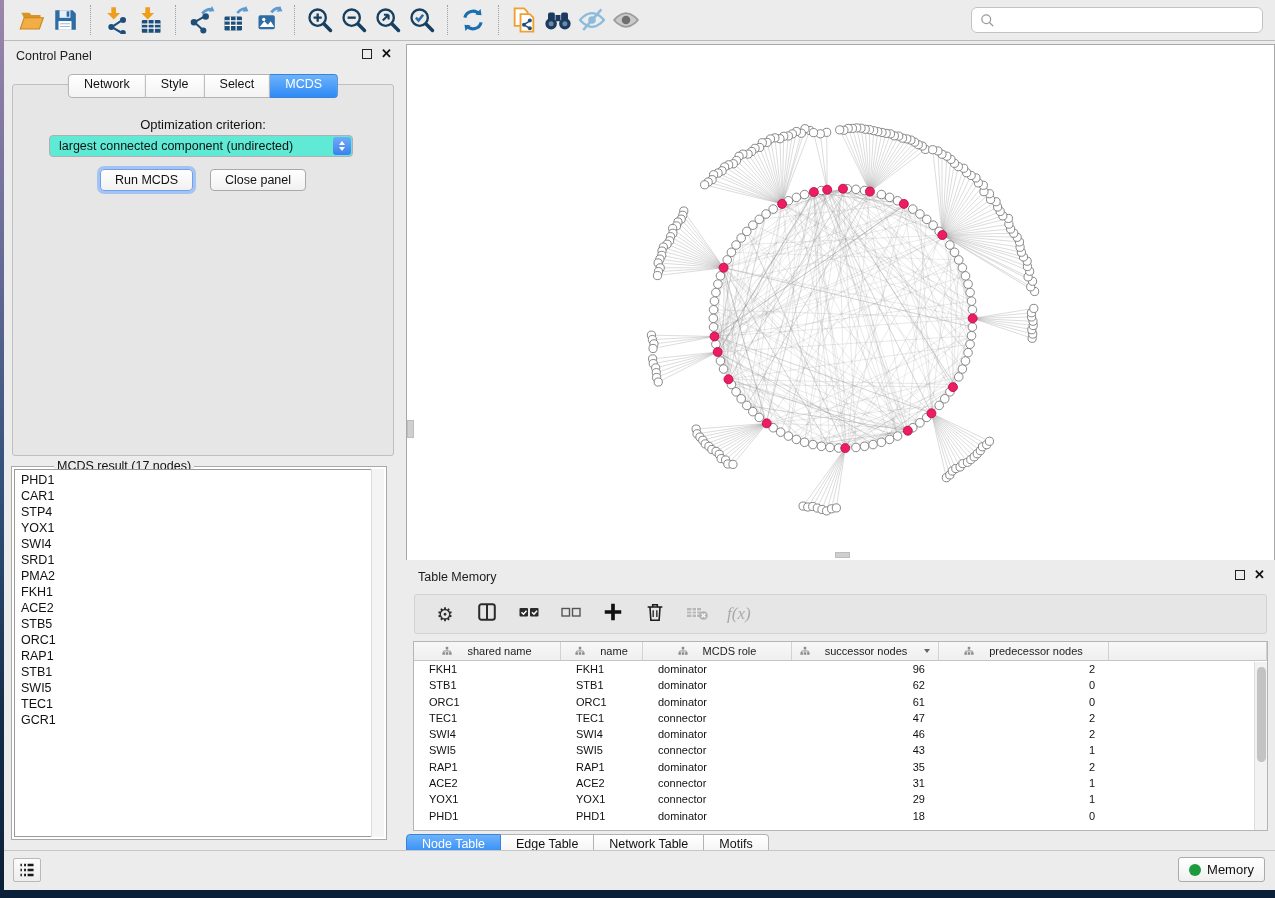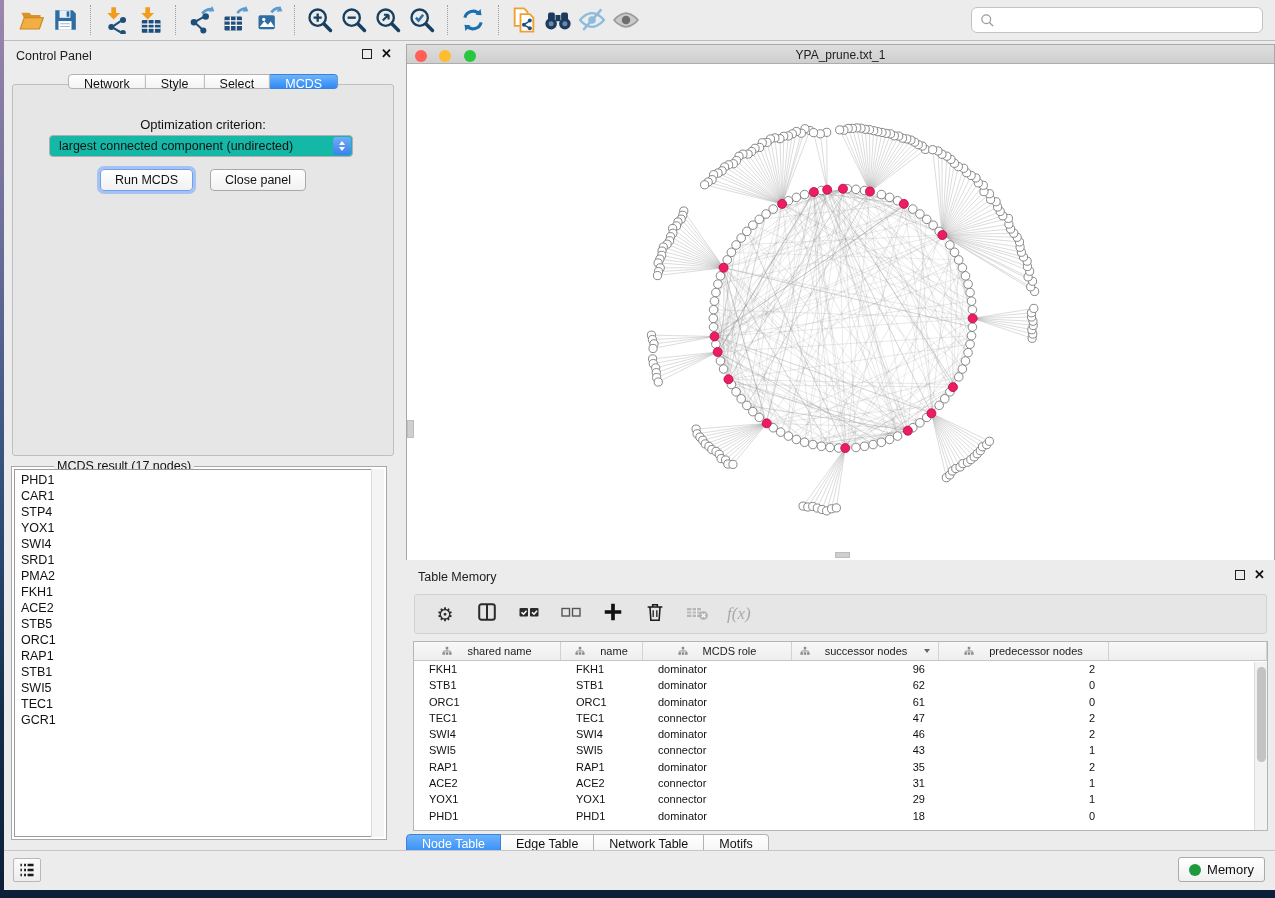--- a/index.html
+++ b/index.html
@@ -25,31 +25,31 @@
 
   
   #control-panel { position:absolute; left:0; top:42px; width:398px; bottom:40px; background:#ececec; }
   .panel-title { position:absolute; left:12px; top:7px; font-size:12.5px; color:#1c1c1c; }
   .panel-win-btns { position:absolute; right:10px; top:7px; display:flex; gap:9px; align-items:center; }
   .float-btn { width:10px; height:10px; border:1.6px solid #222; display:inline-block; }
   .close-btn { font-size:13px; font-weight:bold; color:#111; line-height:10px; }
 
   #cp-tabs { position:absolute; left:50%; transform:translateX(-50%); top:32px;
     display:flex; z-index:3; }
-  .seg-tab { height:15px; padding:0 15px; background:linear-gradient(#fff,#f3f3f3);
+  .seg-tab { height:24px; padding:0 15px; background:linear-gradient(#fff,#f3f3f3);
     border:1px solid #b3b3b3; border-left:none; font-size:12.5px; line-height:19px; color:#111; }
   .seg-tab:first-child { border-left:1px solid #b3b3b3; border-radius:4px 0 0 4px; }
   .seg-tab:last-child { border-radius:0 4px 4px 0; }
   .seg-tab.active { background:linear-gradient(#6db3fb,#2e8af6); color:#fff; border-color:#3d82d6; }
 
   #cp-inner { position:absolute; left:8px; right:8px; top:42px; height:372px;
     background:#e6e6e6; border:1px solid #bfbfbf; border-radius:3px; }
   #opt-label { position:absolute; left:0; right:0; top:32px; text-align:center; font-size:13px; color:#111; }
   #criterion-select { position:absolute; left:36px; right:40px; top:50px; height:22px;
-    background:#14b8a6; border:1px solid #b0b0b0; border-radius:4px; font-size:12.5px;
+    background:#5eead4; border:1px solid #b0b0b0; border-radius:4px; font-size:12.5px;
     line-height:20px; padding-left:9px; color:#111; }
   #criterion-stepper { position:absolute; right:1px; top:1px; bottom:1px; width:18px;
     background:linear-gradient(#72abf8,#3d7ff0); border-radius:3px;
     display:flex; flex-direction:column; align-items:center; justify-content:center; gap:2px; }
   .chev-up { width:0; height:0; border-left:3.5px solid transparent; border-right:3.5px solid transparent; border-bottom:4.5px solid #fff; }
   .chev-dn { width:0; height:0; border-left:3.5px solid transparent; border-right:3.5px solid transparent; border-top:4.5px solid #fff; }
   .mac-btn { position:absolute; top:84px; height:22px; background:linear-gradient(#ffffff,#f1f1f1);
     border:1px solid #a9a9a9; border-radius:4px; font-size:12.5px; color:#111;
     text-align:center; line-height:20px; padding:0 14px; }
   #run-btn { left:87px; box-shadow:0 0 0 3px rgba(110,165,250,.55); border-color:#6f9ff0; }
@@ -350,28 +350,20 @@
           <div class="mcds-item">STB1</div>
           <div class="mcds-item">SWI5</div>
           <div class="mcds-item">TEC1</div>
           <div class="mcds-item">GCR1</div>
         </div>
       <div id="mcds-scroll"></div>
     </div>
   </div>
 
   <div id="network-panel">
-    <div id="net-titlebar">
-      <span id="net-lights">
-        <span class="light" style="background:#ff5f57"></span>
-        <span class="light" style="background:#febc2e"></span>
-        <span class="light" style="background:#29c73f"></span>
-      </span>
-      <span id="net-title">YPA_prune.txt_1</span>
-    </div>
     <svg id="net-canvas" viewBox="0 0 869 497" preserveAspectRatio="none">
         <line x1="536.5857776054671" y1="171.4376107407499" x2="559.8069819090294" y2="212.356768480856" stroke="#8f8f8f" stroke-opacity="0.28" stroke-width="0.7"></line>
         <line x1="536.5857776054671" y1="171.4376107407499" x2="564.3950216547563" y2="280.89417806349877" stroke="#8f8f8f" stroke-opacity="0.28" stroke-width="0.7"></line>
         <line x1="536.5857776054671" y1="171.4376107407499" x2="390.27698953112326" y2="376.31347943540834" stroke="#8f8f8f" stroke-opacity="0.28" stroke-width="0.7"></line>
         <line x1="536.5857776054671" y1="171.4376107407499" x2="308.1599265398786" y2="272.3273041985912" stroke="#8f8f8f" stroke-opacity="0.28" stroke-width="0.7"></line>
         <line x1="536.5857776054671" y1="171.4376107407499" x2="329.82259715557115" y2="181.42687773702264" stroke="#8f8f8f" stroke-opacity="0.28" stroke-width="0.7"></line>
         <line x1="536.5857776054671" y1="171.4376107407499" x2="311.61900724293105" y2="220.65459775673278" stroke="#8f8f8f" stroke-opacity="0.28" stroke-width="0.7"></line>
         <line x1="536.5857776054671" y1="171.4376107407499" x2="450.0124399111328" y2="125.65288403849445" stroke="#8f8f8f" stroke-opacity="0.28" stroke-width="0.7"></line>
         <line x1="536.5857776054671" y1="171.4376107407499" x2="314.19301809097055" y2="297.64323151914397" stroke="#8f8f8f" stroke-opacity="0.28" stroke-width="0.7"></line>
         <line x1="536.5857776054671" y1="171.4376107407499" x2="415.3771839041931" y2="383.1891330187037" stroke="#8f8f8f" stroke-opacity="0.28" stroke-width="0.7"></line>

